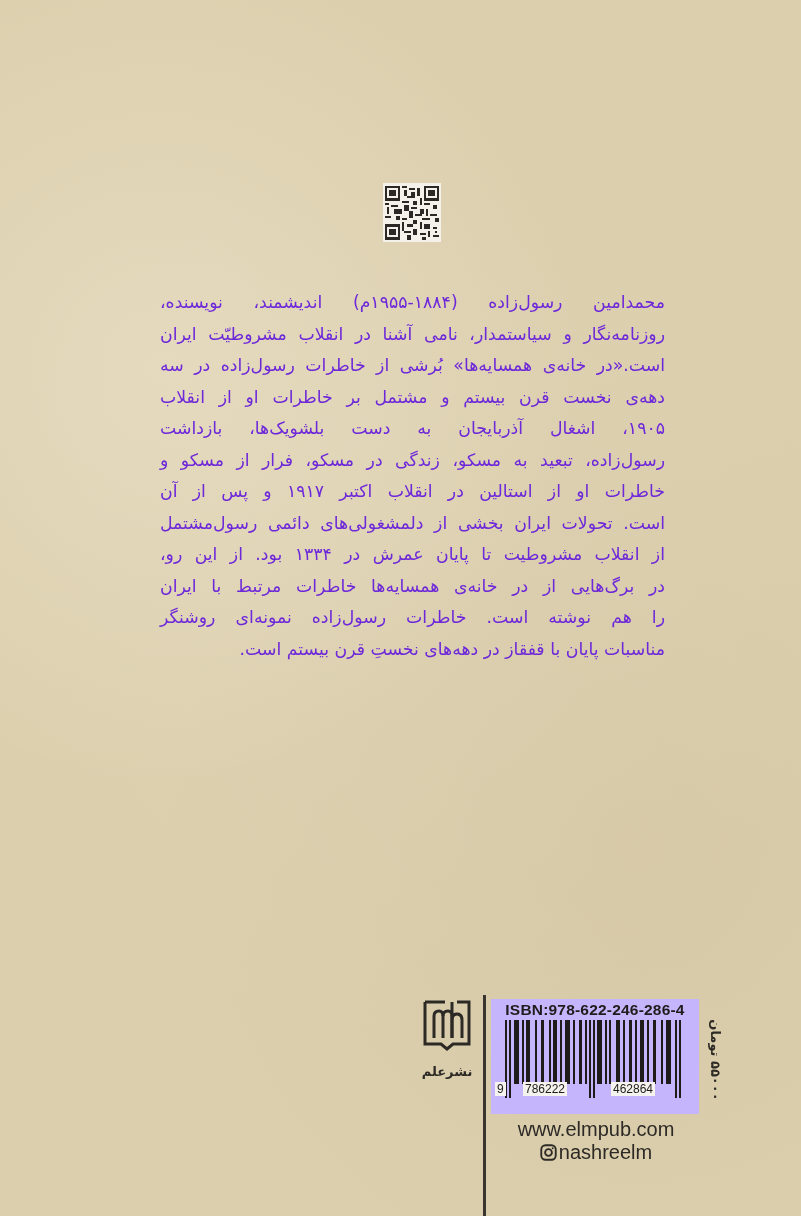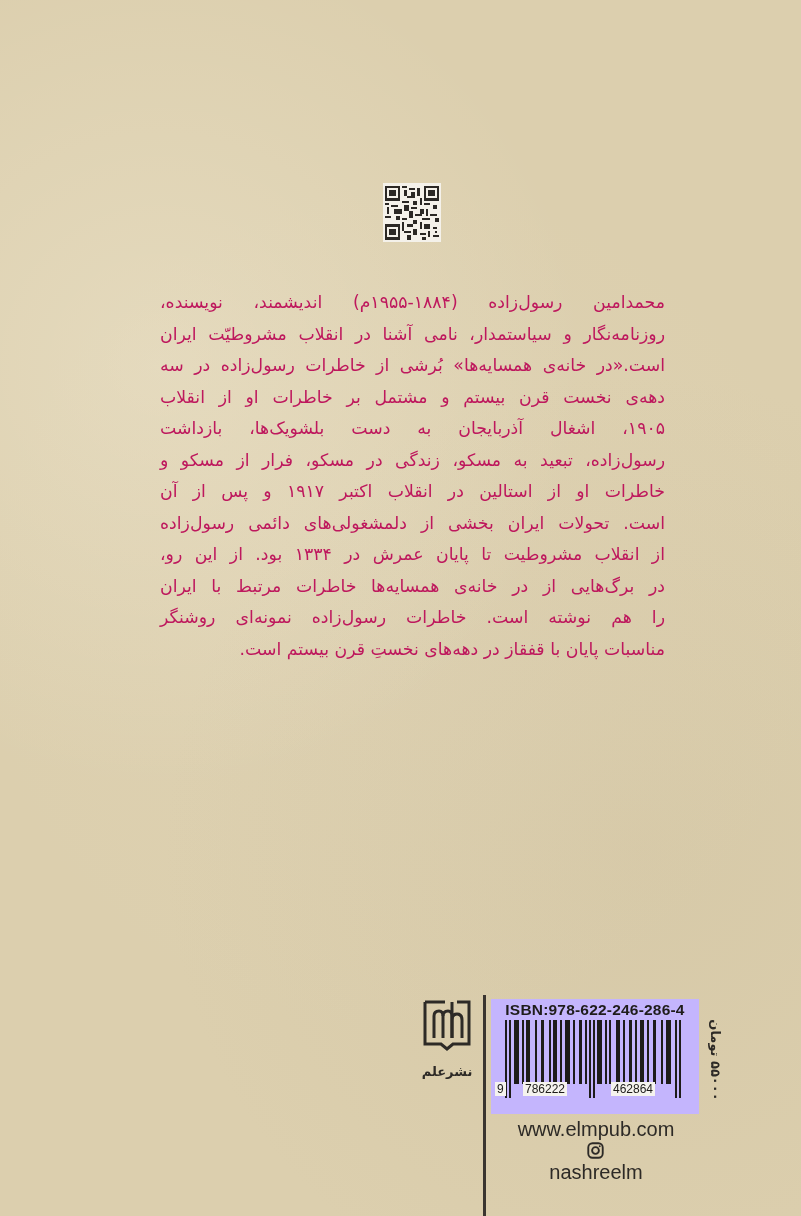--- a/index.html
+++ b/index.html
@@ -14,21 +14,21 @@
     color: #2d2a26;
   }
   .qr {
     position: absolute; left: 383px; top: 183px; width: 58px; height: 59px;
     background: #f4f1ea; padding: 2px; box-sizing: border-box;
   }
   .qr svg { width: 100%; height: 100%; display: block; }
   .blurb {
     position: absolute; left: 160px; top: 287px; width: 505px;
     direction: rtl; text-align: justify; text-align-last: right;
-    font-size: 17.3px; line-height: 31.5px; color: #be185d;
+    font-size: 17.3px; line-height: 31.5px; color: #6d28d9;
   }
   .blurb .line { display: block; white-space: nowrap; text-align: justify; text-align-last: justify; }
   .blurb .line.last { text-align-last: right; }
   .divider {
     position: absolute; left: 483px; top: 995px; width: 3px; height: 221px; background: #3a3530;
   }
   .logo {
     position: absolute; left: 412px; top: 998px; width: 70px; height: 82px;
   }
   .logo svg { width: 52px; height: 58px; display: block; margin: 0 auto; }
@@ -55,21 +55,21 @@
   }
   .price span {
     position: absolute; left: 50%; top: 50%;
     transform: translate(-50%, -50%) rotate(90deg);
     white-space: nowrap; direction: rtl; font-size: 13px; font-weight: bold; color: #2d2a26;
   }
   .urls {
     position: absolute; left: 490px; top: 1118px; width: 212px; text-align: center;
     font-family: "Liberation Sans", sans-serif; font-size: 20px; line-height: 23px; color: #2d2a26;
   }
-  .urls .ig { display: inline-flex; align-items: center; gap: 2px; flex-direction: column; }
+  .urls .ig { display: inline-flex; align-items: center; gap: 2px; }
   .ig-icon { width: 17px; height: 17px; display: inline-block; }
 </style>
 </head>
 <body>
 
 <div class="qr">
   <svg viewBox="0 0 25 25" shape-rendering="crispEdges">
     <rect width="25" height="25" fill="#f4f1ea"></rect>
     <g fill="#2b2825">
       <rect x="0" y="0" width="7" height="7"></rect>
@@ -127,21 +127,21 @@
 </div>
 
 <div class="blurb">
   <span class="line">محمدامین رسول‌زاده (۱۸۸۴-۱۹۵۵م) اندیشمند، نویسنده،</span>
   <span class="line">روزنامه‌نگار و سیاستمدار، نامی آشنا در انقلاب مشروطیّت ایران</span>
   <span class="line">است.«در خانه‌ی همسایه‌ها» بُرشی از خاطرات رسول‌زاده در سه</span>
   <span class="line">دهه‌ی نخست قرن بیستم و مشتمل بر خاطرات او از انقلاب</span>
   <span class="line">۱۹۰۵، اشغال آذربایجان به دست بلشویک‌ها، بازداشت</span>
   <span class="line">رسول‌زاده، تبعید به مسکو، زندگی در مسکو، فرار از مسکو و</span>
   <span class="line">خاطرات او از استالین در انقلاب اکتبر ۱۹۱۷ و پس از آن</span>
-  <span class="line">است. تحولات ایران بخشی از دلمشغولی‌های دائمی رسول‌زاده</span>
+  <span class="line">است. تحولات ایران بخشی از دلمشغولی‌های دائمی رسول‌مشتمل</span>
   <span class="line">از انقلاب مشروطیت تا پایان عمرش در ۱۳۳۴ بود. از این رو،</span>
   <span class="line">در برگ‌هایی از در خانه‌ی همسایه‌ها خاطرات مرتبط با ایران</span>
   <span class="line">را هم نوشته است. خاطرات رسول‌زاده نمونه‌ای روشنگر</span>
   <span class="line last">مناسبات پایان با قفقاز در دهه‌های نخستِ قرن بیستم است.</span>
 </div>
 
 <div class="logo">
   <svg viewBox="0 0 52 58">
     <g fill="none" stroke="#2d2a26" stroke-width="3">
       <path d="M4 4 H24 M4 4 V46 H20 L26 51 L32 46 H48 V4 H36"></path>

